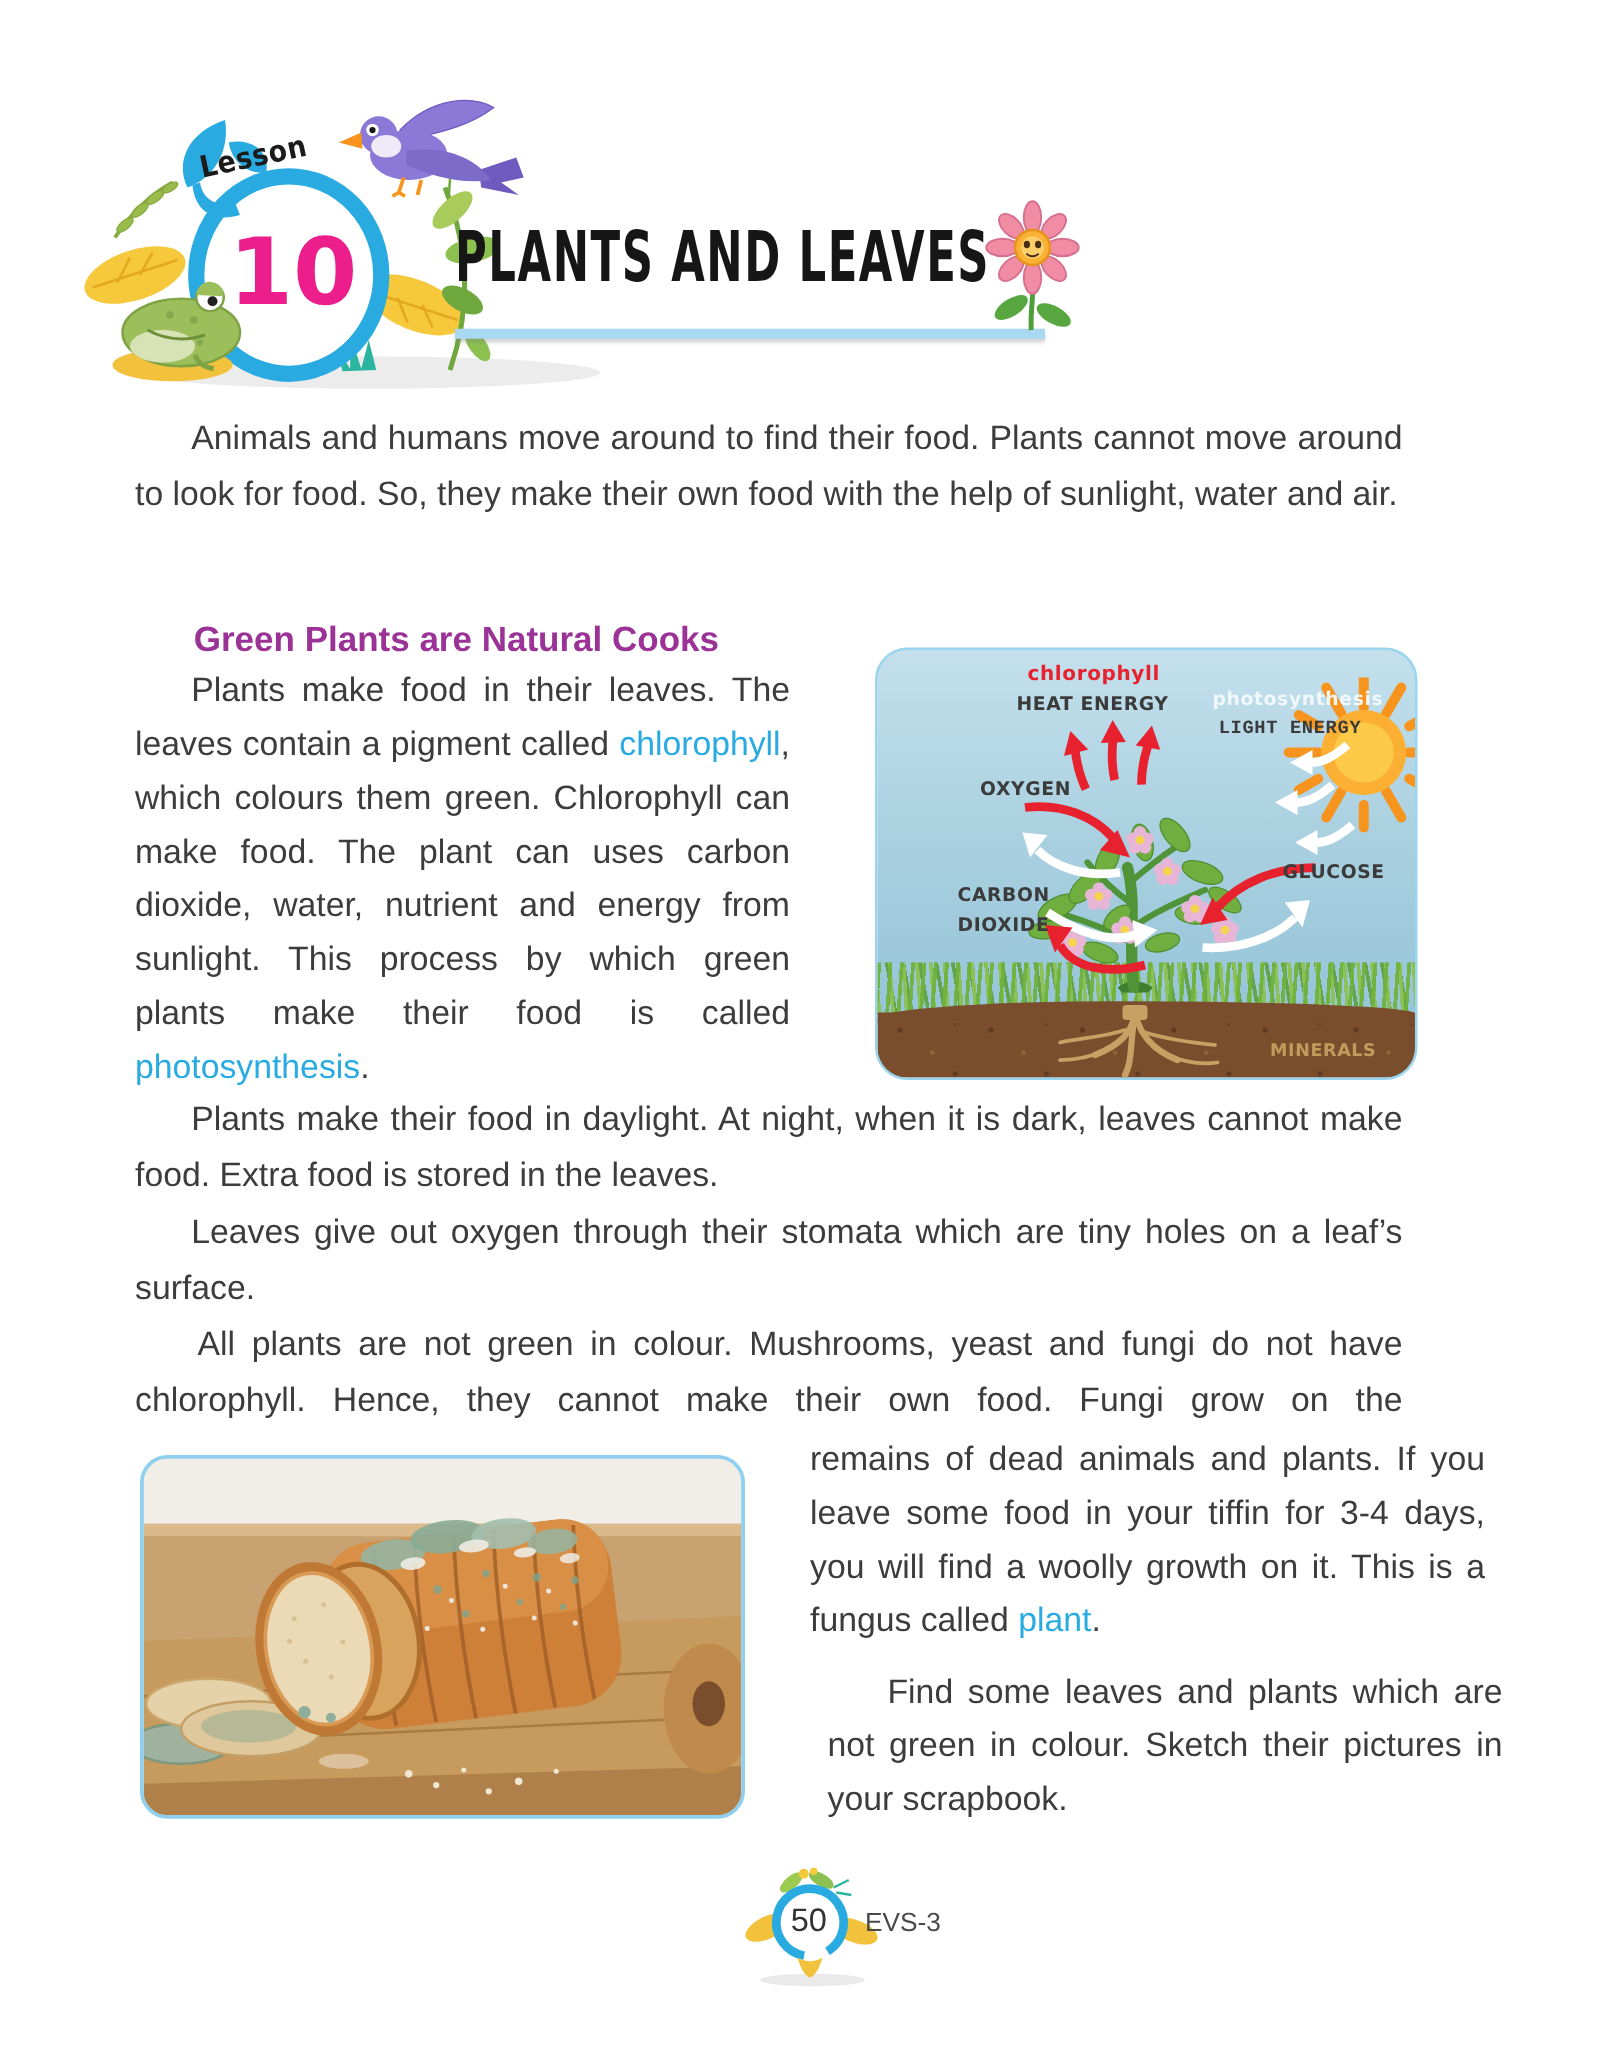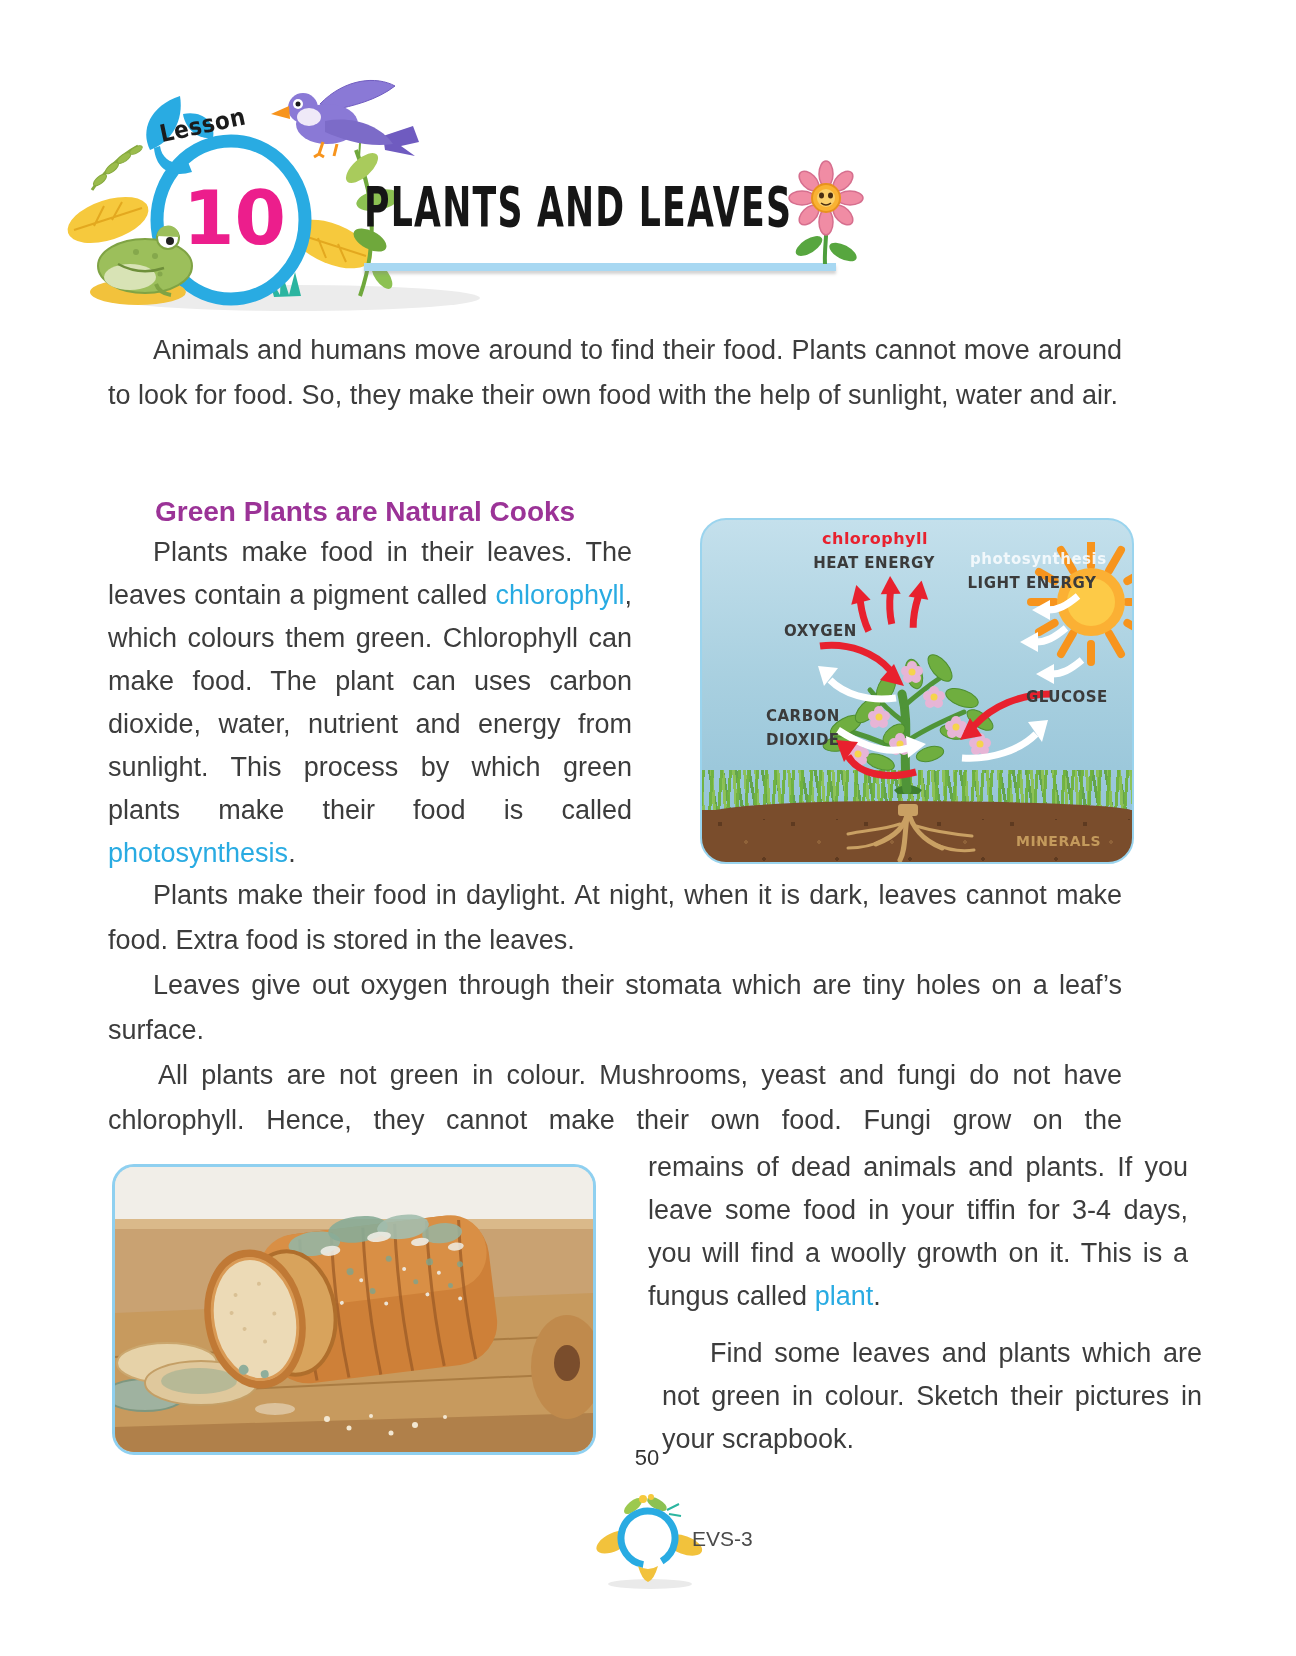--- a/index.html
+++ b/index.html
@@ -39,22 +39,22 @@
       radial-gradient(circle 2.2px at 18px 14px,#5E3A20 99%,transparent),
       radial-gradient(circle 1.8px at 44px 32px,#8F6239 99%,transparent),
       radial-gradient(circle 2px at 62px 8px,#5E3A20 99%,transparent);
     background-size:73px 41px;}
   .soil::before{content:"";position:absolute;top:-9px;left:0;right:0;height:18px;background:#7A4D2C;
     border-radius:45% 55% 0 0 / 14px 10px 0 0;}
   
   .photo{position:absolute;left:112px;top:1164px;width:478px;height:285px;border:3px solid #8FD0F0;
     border-radius:22px;overflow:hidden;background:#EDE8E0;}
   
-  .page-num{position:absolute;left:618px;top:1445px;width:58px;text-align:center;
-    font-size:22px;color:#333;font-weight:400;}
+  .page-num{position:absolute;left:618px;top:1521px;width:58px;text-align:center;
+    font-size:26px;color:#333;font-weight:400;}
   .book-code{position:absolute;left:692px;top:1527px;font-size:21px;color:#4A4A4A;}
 </style>
 </head>
 <body>
 
 <div class="page">
 
   <svg class="abs" style="left:60px;top:68px;" width="480" height="250" viewBox="0 0 480 250">
     <ellipse cx="235" cy="230" rx="185" ry="13" fill="#ECECEC"></ellipse>
 
@@ -322,21 +322,21 @@
         <polygon points="12,54 34,50 22,32" fill="#E8212E"></polygon>
       </svg>
     <svg class="abs" style="left:252px;top:196px;" width="102" height="50" viewBox="0 0 102 50">
       <path d="M8,42 C38,44 66,34 82,18" stroke="#FFFFFF" stroke-width="7" fill="none"></path>
         <polygon points="94,4 74,6 88,26" fill="#FFFFFF"></polygon>
       </svg>
 
     <div class="dlab" style="left:118px;top:8px;width:110px;text-align:center;color:#E8212E;font-size:16px;">chlorophyll</div>
     <div class="dlab" style="left:92px;top:32px;width:160px;text-align:center;">HEAT ENERGY</div>
     <div class="dlab" style="left:268px;top:28px;width:130px;text-align:center;color:rgba(243,249,252,.95);">photosynthesis</div>
-    <div class="dlab" style="left:255px;top:52px;width:150px;text-align:center;">LIGHT ENERGY</div>
+    <div class="dlab" style="left:255px;top:52px;width:150px;text-align:center;font-family:Liberation Mono, monospace;">LIGHT ENERGY</div>
     <div class="dlab" style="left:82px;top:100px;">OXYGEN</div>
     <div class="dlab" style="left:64px;top:184px;width:100px;line-height:24px;">CARBON DIOXIDE</div>
     <div class="dlab" style="left:324px;top:166px;">GLUCOSE</div>
     <div class="dlab" style="left:314px;top:310px;color:#C49A5C;font-size:14px;">MINERALS</div>
   </div>
 
   <p class="para ind abs" style="left:108px;top:873px;width:1014px;margin:0;">Plants make their food in daylight. At night, when it is dark, leaves cannot make food. Extra food is stored in the leaves.</p>
   <p class="para ind abs" style="left:108px;top:963px;width:1014px;margin:0;">Leaves give out oxygen through their stomata which are tiny holes on a leaf’s surface.</p>
   <p class="para ind last-just abs" style="left:108px;top:1053px;width:1014px;margin:0;text-indent:50px;">All plants are not green in colour. Mushrooms, yeast and fungi do not have chlorophyll. Hence, they cannot make their own food. Fungi grow on the</p>
 

